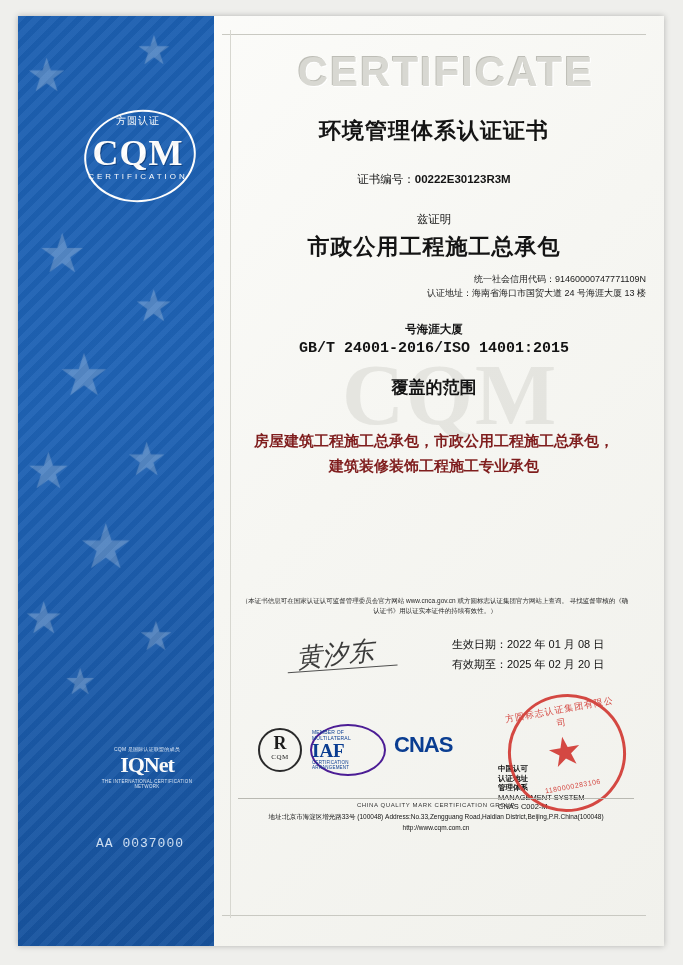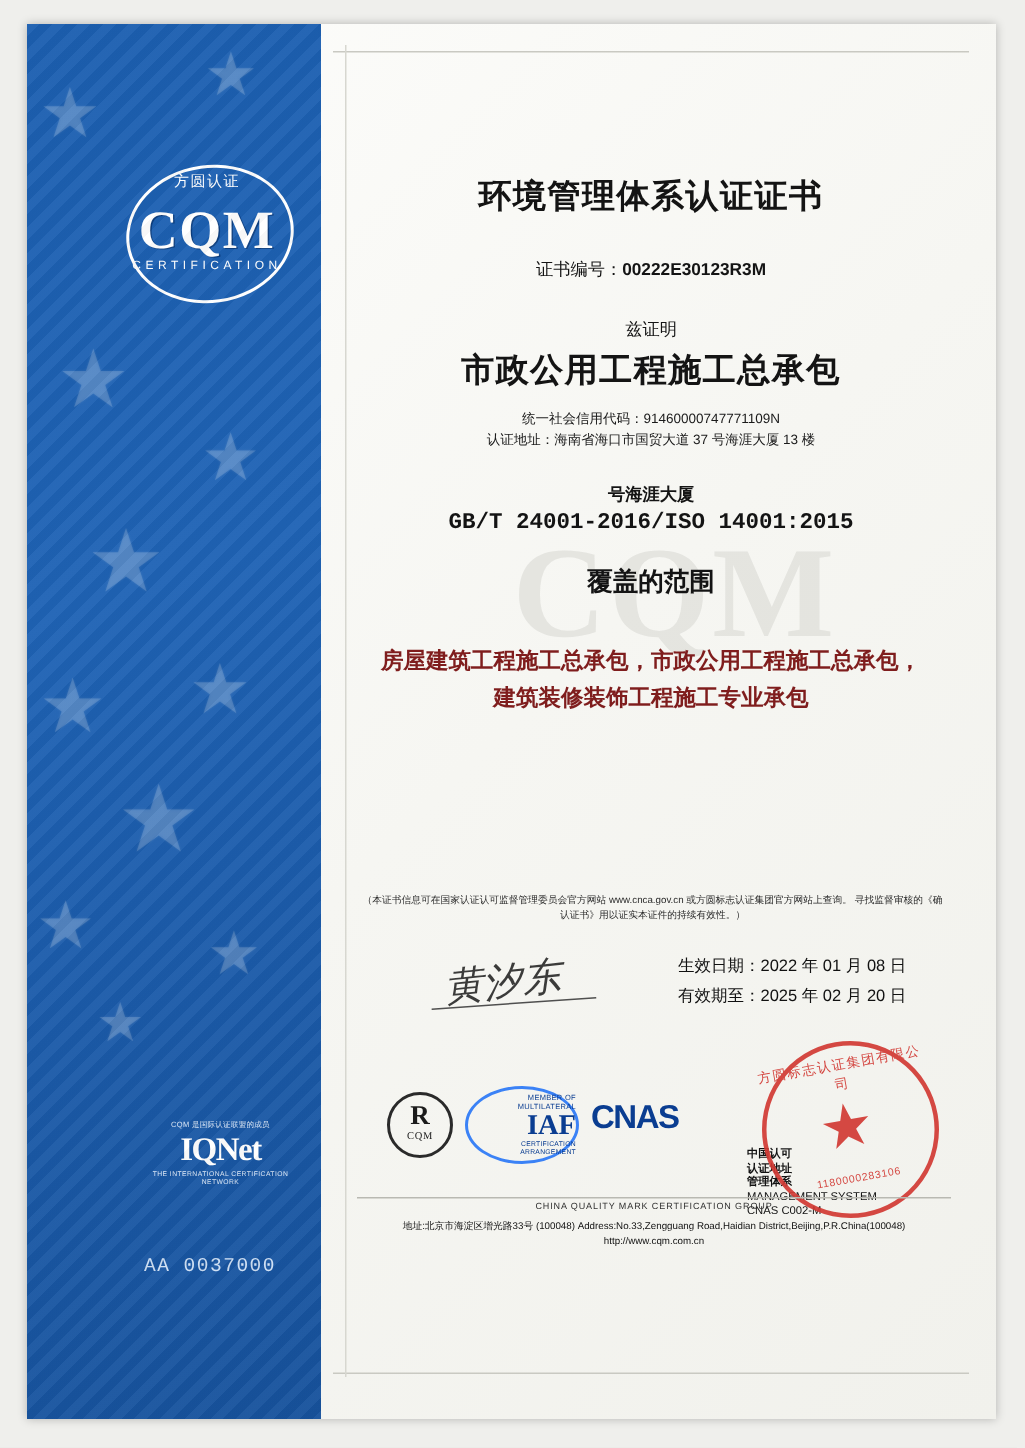--- a/index.html
+++ b/index.html
@@ -83,21 +83,21 @@
     font-family:"Liberation Serif",serif;font-weight:bold;font-size:86px;
     color:rgba(190,190,182,.30);letter-spacing:2px;
   }
   
   .c{position:absolute;left:222px;width:424px;text-align:center;color:#141414;}
   .h1{top:116px;font-size:22px;font-weight:bold;font-family:Liberation Sans, sans-serif;letter-spacing:1px;}
   .lineno{top:172px;font-size:11.5px;}
   .lineno b{font-weight:bold;}
   .hereby{top:212px;font-size:11.5px;}
   .company{top:232px;font-size:22px;font-weight:bold;letter-spacing:1px;}
-  .meta{top:272px;font-size:9px;line-height:14px;color:#1a1a1a;}
+  .meta{top:272px;font-size:9px;line-height:14px;color:#1a1a1a;text-align:right;}
   .sys-label{top:322px;font-size:11.5px;font-weight:bold;}
   .std{top:340px;font-size:15px;font-weight:bold;font-family:Liberation Mono, monospace;}
   .scope-label{top:376px;font-size:17px;font-weight:bold;}
   .scope{top:428px;font-size:15px;font-weight:bold;line-height:25px;color:#7f1d1d;}
   .note{
     position:absolute;left:240px;top:596px;width:390px;text-align:center;
     font-size:6.5px;line-height:10px;color:#2a2a2a;
   }
   .dates{
     position:absolute;left:452px;top:634px;width:190px;text-align:left;
@@ -112,21 +112,21 @@
   .sig .s2{position:absolute;left:10px;top:6px;font-style:italic;}
   .sig .underline{position:absolute;left:0;top:38px;width:110px;height:1px;background:#333;transform:rotate(2deg);}
   
   .logos{position:absolute;left:240px;top:716px;width:400px;height:62px;}
   .lg{position:absolute;}
   .lg-r{left:18px;top:12px;width:40px;height:40px;border:2px solid #2a2a2a;border-radius:50%;
         font-family:"Liberation Serif",serif;text-align:center;color:#1b1b1b;}
   .lg-r .rr{font-size:18px;font-weight:bold;line-height:20px;margin-top:3px;}
   .lg-r .cq{font-size:7px;letter-spacing:.5px;}
   .lg-iaf{left:70px;top:8px;width:72px;height:48px;border-radius:50%;
-          border:2px solid #3b82f6;color:#0a3d91;text-align:right;}
+          border:2px solid #4c1d95;color:#0a3d91;text-align:left;}
   .lg-iaf .tp{font-size:5px;letter-spacing:.2px;margin-top:3px;color:#0a3d91;}
   .lg-iaf .mid{font-family:"Liberation Serif",serif;font-weight:bold;font-size:19px;line-height:19px;}
   .lg-iaf .bt{font-size:4.5px;letter-spacing:.2px;}
   .lg-cnas{left:154px;top:16px;color:#0a3d91;}
   .lg-cnas .m{font-family:"Liberation Sans",sans-serif;font-weight:bold;font-size:22px;letter-spacing:-1px;}
   .lg-txt{left:258px;top:8px;text-align:left;font-size:7.5px;line-height:9.5px;color:#111;margin-top:40px;}
   .lg-txt .b{font-weight:bold;}
   
   .seal{
     position:absolute;left:508px;top:694px;width:112px;height:112px;
@@ -184,34 +184,35 @@
       <div class="t2">IQNet</div>
       <div class="t3">THE INTERNATIONAL CERTIFICATION NETWORK</div>
     </div>
 
     <div class="serial">AA 0037000</div>
   </div>
 
   <div class="frame"></div>
   <div class="frame-v"></div>
 
+  <div class="wm-title">CERTIFICATE</div>
   <div class="wm-cqm">CQM</div>
 
   <div class="c h1">环境管理体系认证证书</div>
 
   <div class="c lineno">
     <span>证书编号：</span><b>00222E30123R3M</b>
   </div>
 
   <div class="c hereby">兹证明</div>
   <div class="c company">市政公用工程施工总承包</div>
 
   <div class="c meta">
     <div>统一社会信用代码：91460000747771109N</div>
-    <div>认证地址：海南省海口市国贸大道 37 号海涯大厦 13 楼</div>
+    <div>认证地址：海南省海口市国贸大道 24 号海涯大厦 13 楼</div>
   </div>
 
   <div class="c sys-label">号海涯大厦</div>
   <div class="c std">GB/T 24001-2016/ISO 14001:2015</div>
 
   <div class="c scope-label">覆盖的范围</div>
   <div class="c scope">
     <div>房屋建筑工程施工总承包，市政公用工程施工总承包，</div>
     <div>建筑装修装饰工程施工专业承包</div>
   </div>

